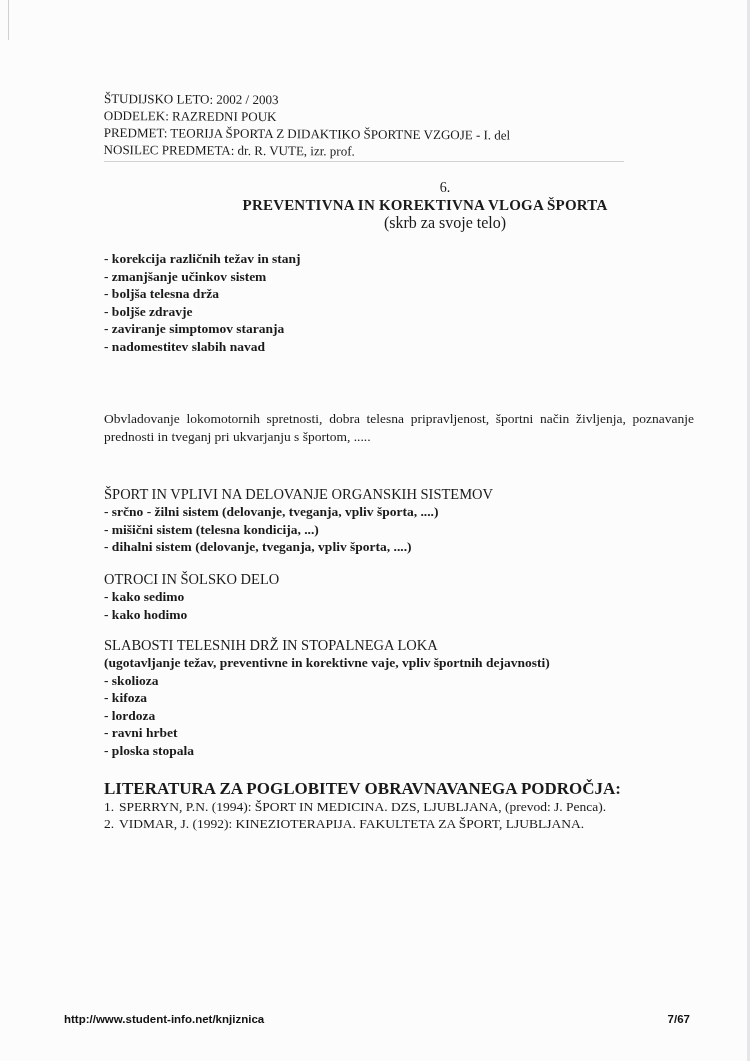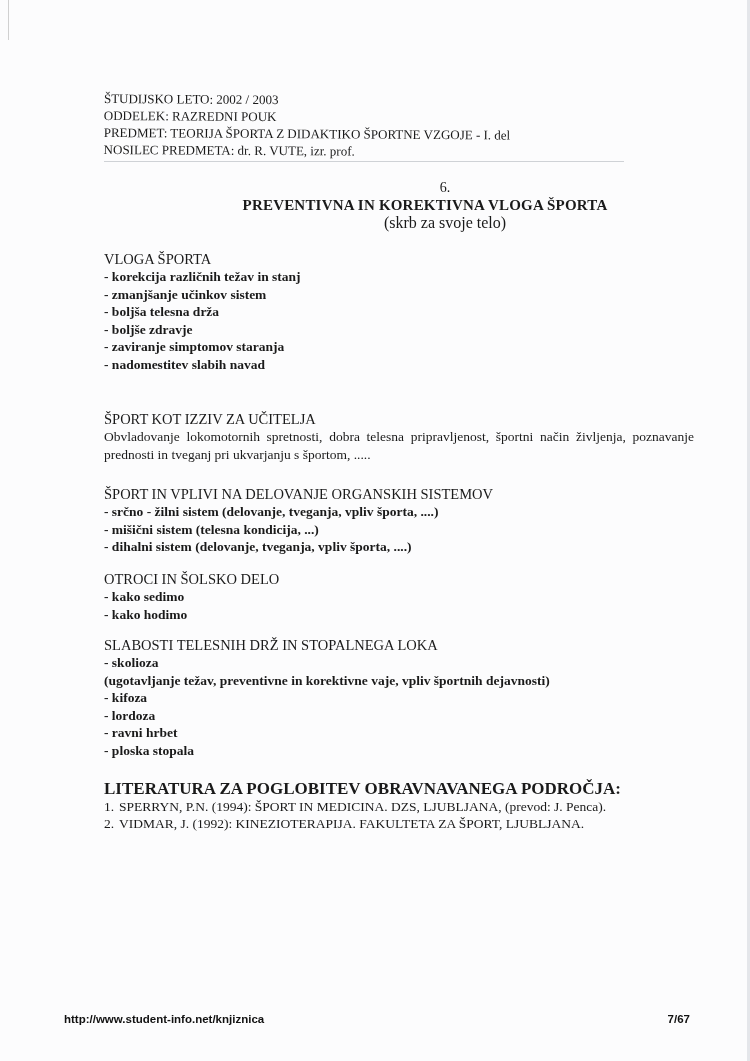--- a/index.html
+++ b/index.html
@@ -45,51 +45,49 @@
   </div>
   <div class="header-rule"></div>
 
   <div class="title-block">
     <div class="chapter-no">6.</div>
     <div class="chapter-title">PREVENTIVNA IN KOREKTIVNA VLOGA ŠPORTA</div>
     <div class="chapter-sub">(skrb za svoje telo)</div>
   </div>
 
   <div class="section" style="top:250px;">
-    <div class="sec-title">VLOGA ŠPORTA</div>
     <div class="item">- korekcija različnih težav in stanj</div>
     <div class="item">- zmanjšanje učinkov sistem</div>
     <div class="item">- boljša telesna drža</div>
     <div class="item">- boljše zdravje</div>
     <div class="item">- zaviranje simptomov staranja</div>
     <div class="item">- nadomestitev slabih navad</div>
   </div>
 
   <div class="section" style="top:410px;">
-    <div class="sec-title">ŠPORT KOT IZZIV ZA UČITELJA</div>
     <div class="para">Obvladovanje lokomotornih spretnosti, dobra telesna pripravljenost, športni način življenja, poznavanje prednosti in tveganj pri ukvarjanju s športom, .....</div>
   </div>
 
   <div class="section" style="top:485px;">
     <div class="sec-title">ŠPORT IN VPLIVI NA DELOVANJE ORGANSKIH SISTEMOV</div>
     <div class="item">- srčno - žilni sistem (delovanje, tveganja, vpliv športa,  ....)</div>
     <div class="item">- mišični sistem (telesna kondicija, ...)</div>
     <div class="item">- dihalni sistem (delovanje, tveganja, vpliv športa, ....)</div>
   </div>
 
   <div class="section" style="top:570px;">
     <div class="sec-title">OTROCI IN ŠOLSKO DELO</div>
     <div class="item">- kako sedimo</div>
     <div class="item">- kako hodimo</div>
   </div>
 
   <div class="section" style="top:636px;">
     <div class="sec-title">SLABOSTI TELESNIH DRŽ IN STOPALNEGA LOKA</div>
+    <div class="item">(ugotavljanje težav, preventivne in korektivne vaje, vpliv športnih dejavnosti)</div>
     <div class="item">- skolioza</div>
-    <div class="item">(ugotavljanje težav, preventivne in korektivne vaje, vpliv športnih dejavnosti)</div>
     <div class="item">- kifoza</div>
     <div class="item">- lordoza</div>
     <div class="item">- ravni hrbet</div>
     <div class="item">- ploska stopala</div>
   </div>
 
   <div class="section" style="top:780px;">
     <div class="lit-title">LITERATURA ZA POGLOBITEV OBRAVNAVANEGA PODROČJA:</div>
     <div class="lit-item">
       <span class="num">1.</span>

